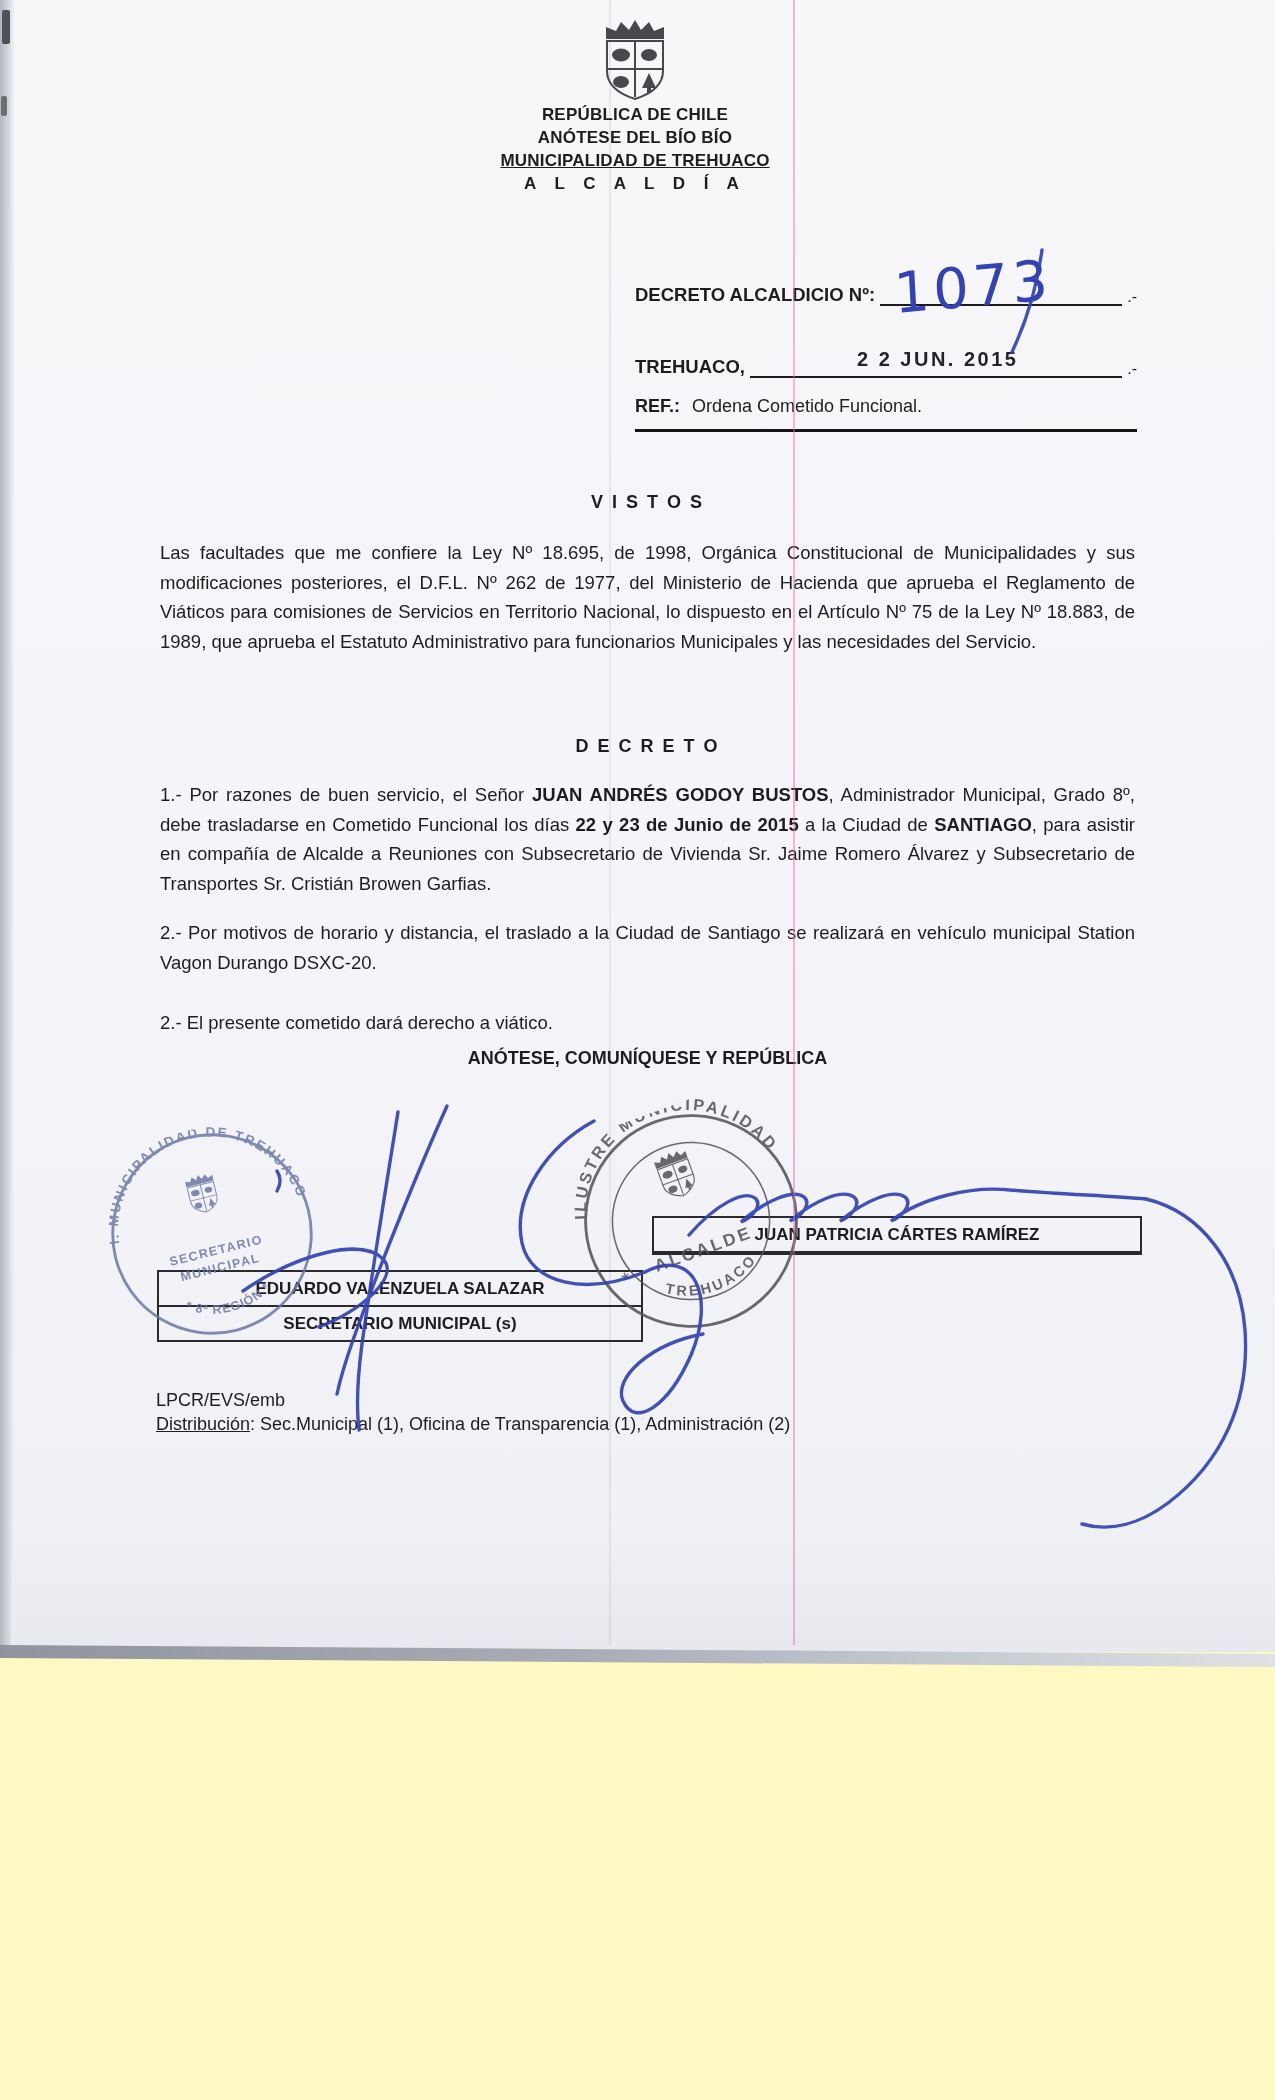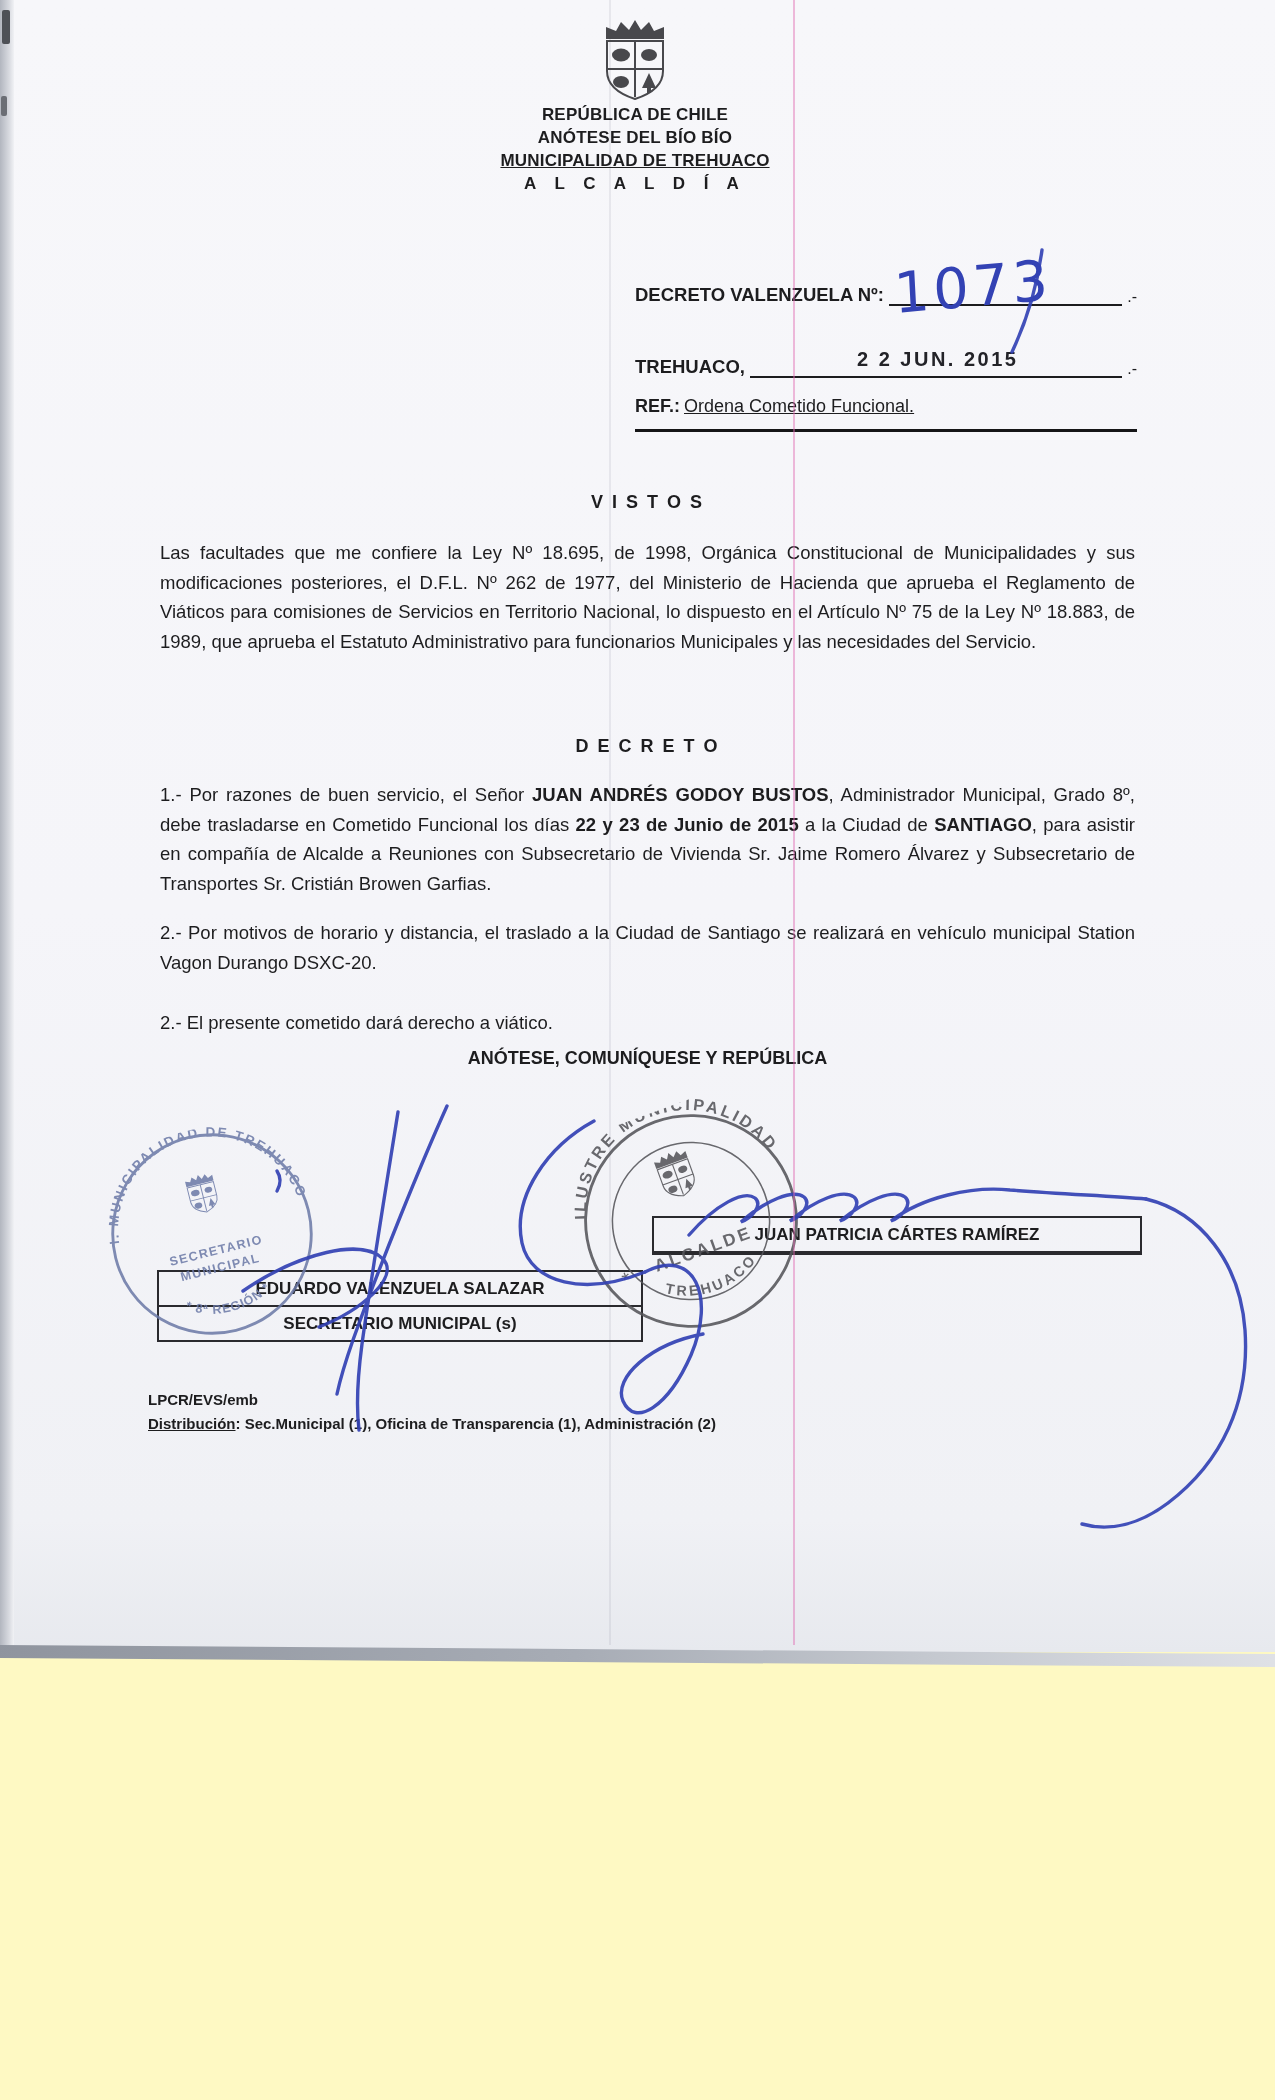--- a/index.html
+++ b/index.html
@@ -26,40 +26,40 @@
   .decree-block{position:absolute;left:635px;top:264px;width:502px;z-index:2;}
   .drow{display:flex;align-items:flex-end;position:relative;font-size:18.5px;font-weight:bold;min-height:42px;}
   .drow .fill{flex:1;border-bottom:2px solid #1c1c1e;margin-left:5px;height:12px;}
   .drow .sfx{font-weight:normal;margin-left:5px;font-size:16px;}
   .row-date{margin-top:30px;}
   .date-stamp{position:absolute;left:222px;bottom:7px;font-weight:bold;font-size:20px;
         letter-spacing:2.5px;color:#232328;white-space:nowrap;}
   .ref-row{margin-top:18px;padding-bottom:12px;border-bottom:3px solid #151517;
         font-size:18px;font-weight:normal;}
   .ref-row .ref-lbl{font-weight:bold;}
-  .ref-row .ref-val{margin-left:4px;text-decoration:underline;}
+  .ref-row .ref-val{margin-left:12px;}
 
   .col{position:absolute;left:160px;width:975px;z-index:2;}
   .heading{text-align:center;font-weight:bold;font-size:18px;letter-spacing:2px;}
   .body-par{font-size:18.5px;line-height:29.5px;text-align:justify;}
   .closing{text-align:center;font-weight:bold;font-size:18px;}
 
   .sig-box{position:absolute;border:2px solid #2a2a2e;z-index:3;}
   .sig-row{height:33px;line-height:33px;text-align:center;font-weight:bold;font-size:17px;}
   .sig-row.first{border-bottom:2px solid #2a2a2e;}
   .box-left{left:157px;top:1270px;width:482px;}
   .box-right{left:652px;top:1216px;width:486px;}
 
   .stamp{position:absolute;z-index:4;}
   .stamp-left{left:106px;top:1128px;width:212px;height:212px;transform:rotate(-14deg);opacity:0.85;color:#6a78a6;}
   .stamp-right{left:576px;top:1106px;width:230px;height:230px;transform:rotate(-20deg);opacity:0.88;color:#55555a;}
 
   .sig-ink{position:absolute;left:0;top:0;z-index:6;pointer-events:none;}
 
-  .footer{position:absolute;left:148px;top:1388px;font-size:15px;line-height:24px;z-index:2;font-weight:bold;}
+  .footer{position:absolute;left:156px;top:1388px;font-size:18px;line-height:24px;z-index:2;}
   .dist-lbl{text-decoration:underline;}
 </style>
 </head>
 <body>
 
 <svg width="0" height="0" style="position:absolute">
   <defs>
     <g id="coa" stroke="currentColor" fill="none" stroke-width="2">
       <path d="M16,21 L16,9 L26,13 L31,4 L39,12 L45,2 L51,12 L59,4 L64,13 L74,9 L74,21 Z" fill="currentColor" stroke="none"></path>
       <path d="M17,23 H73 V53 Q73,72 45,81 Q17,72 17,53 Z"></path>
@@ -86,21 +86,21 @@
       <use href="#coa"></use>
     </svg>
     <div class="h-line">REPÚBLICA DE CHILE</div>
     <div class="h-line">ANÓTESE DEL BÍO BÍO</div>
     <div class="h-line h3u">MUNICIPALIDAD DE TREHUACO</div>
     <div class="h-line h4">A L C A L D Í A</div>
   </div>
 
   <div class="decree-block">
     <div class="drow">
-      <span>DECRETO VALENZUELA Nº:</span>
+      <span>DECRETO ALCALDICIO Nº:</span>
       <span class="fill"></span>
       <span class="sfx">.-</span>
     </div>
     <div class="drow row-date">
       <span>TREHUACO,</span>
       <span class="fill"></span>
       <span class="sfx">.-</span>
       <span class="date-stamp">2 2 JUN. 2015</span>
     </div>
     <div class="ref-row">

